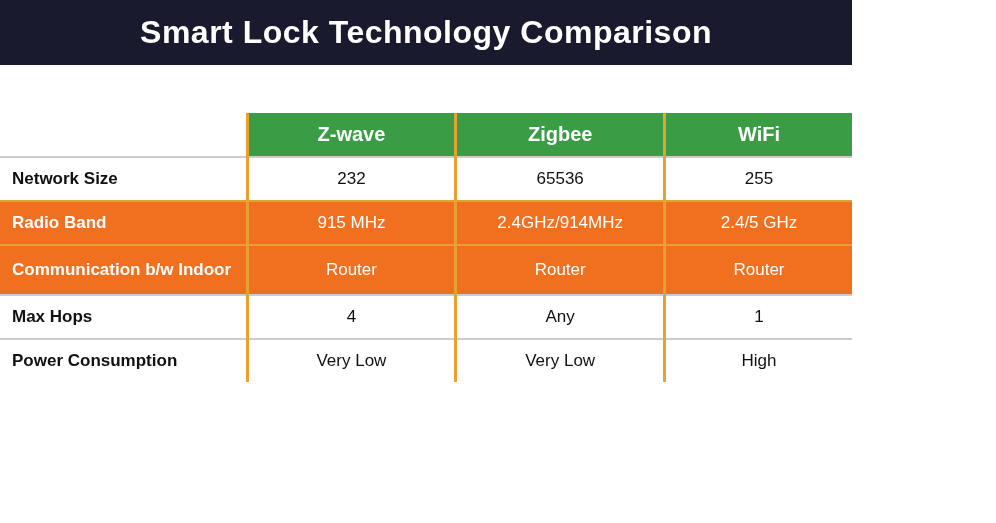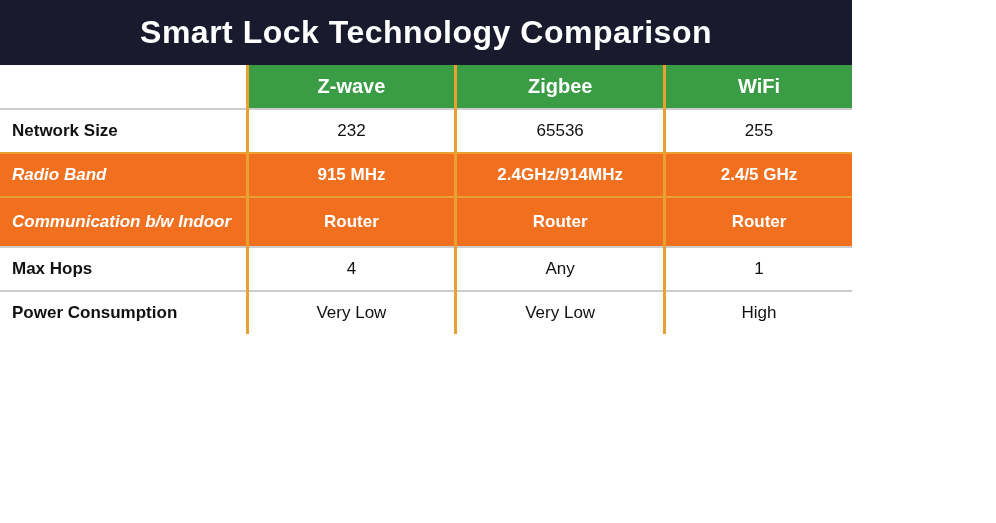--- a/index.html
+++ b/index.html
@@ -28,20 +28,21 @@
       padding: 14px 10px;
       font-size: 32px;
       font-weight: 900;
       letter-spacing: 0.5px;
     }
 
     table {
       width: 100%;
       border-collapse: collapse;
       table-layout: fixed;
+      margin-top: 48px;
     }
 
     col.col-label { width: 29%; }
     col.col-zwave { width: 24.5%; }
     col.col-zigbee { width: 24.5%; }
     col.col-wifi   { width: 22%; }
 
     
     .header-row th {
       background: #3a9d45;
@@ -78,32 +79,31 @@
       color: #111;
     }
     tr.white-row td:last-child {
       border-right: none;
     }
 
     tr.orange-row td {
       background: #f07020;
       color: #fff;
       font-size: 17px;
-      font-weight: 700;
+      font-weight: 400;
       text-align: center;
       padding: 11px 8px;
       border-right: 3px solid #e8a030;
       border-top: 2px solid #e8a030;
     }
     tr.orange-row td:first-child {
       text-align: left;
       padding-left: 12px;
       font-weight: 800;
       color: #fff;
-      font-style: italic;
     }
     tr.orange-row td:last-child {
       border-right: none;
     }
 
     
     tr.orange-row.tall-row td {
       padding-top: 14px;
       padding-bottom: 14px;
     }

